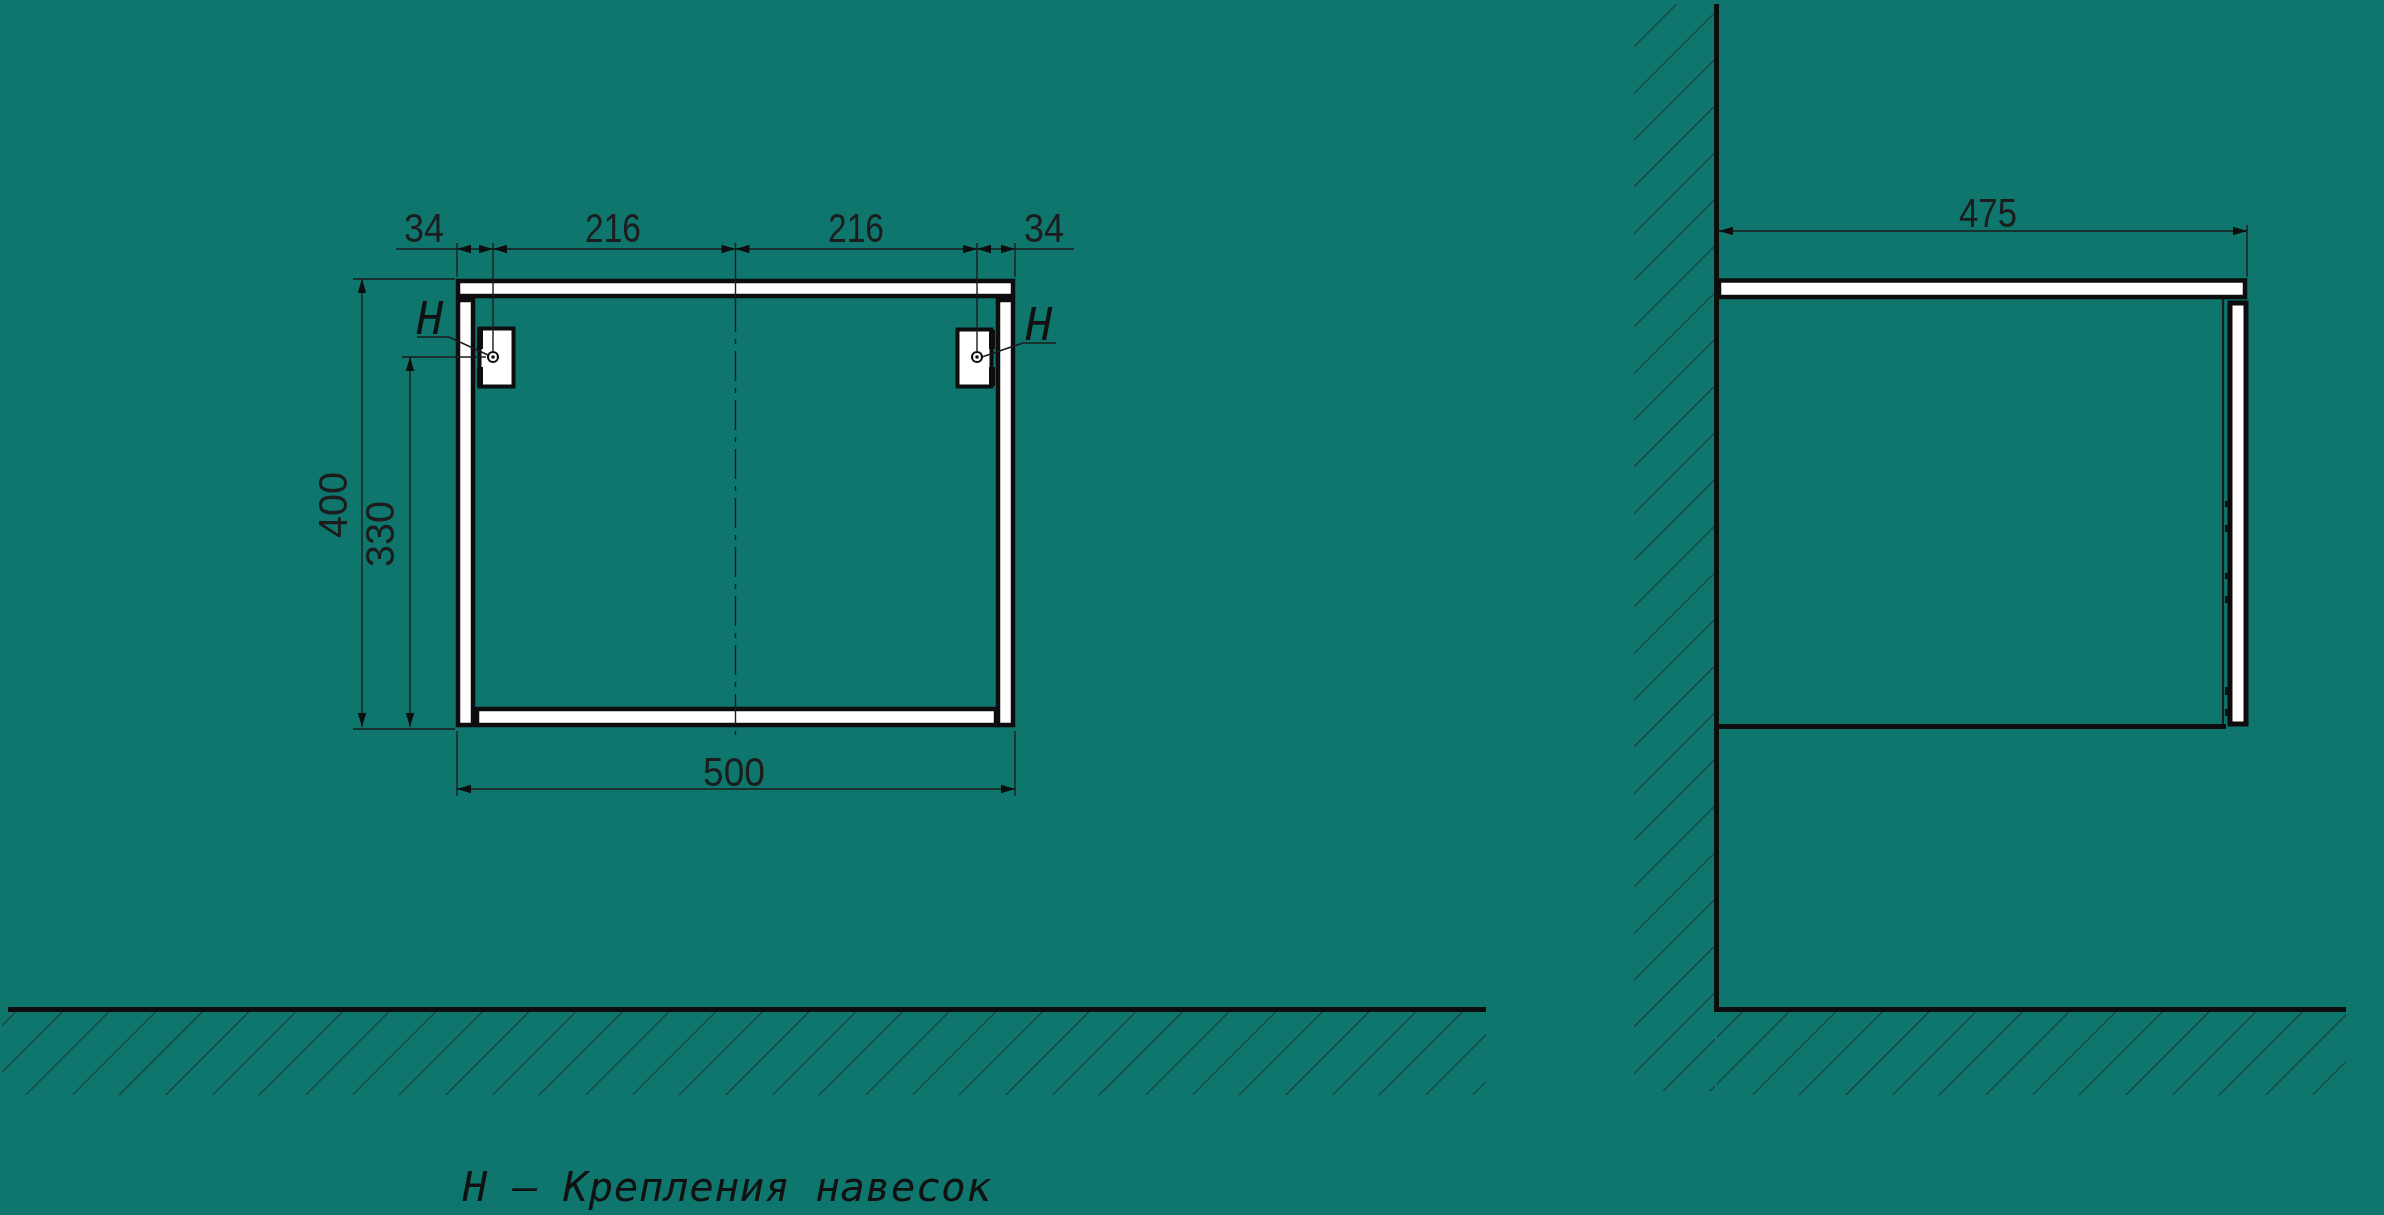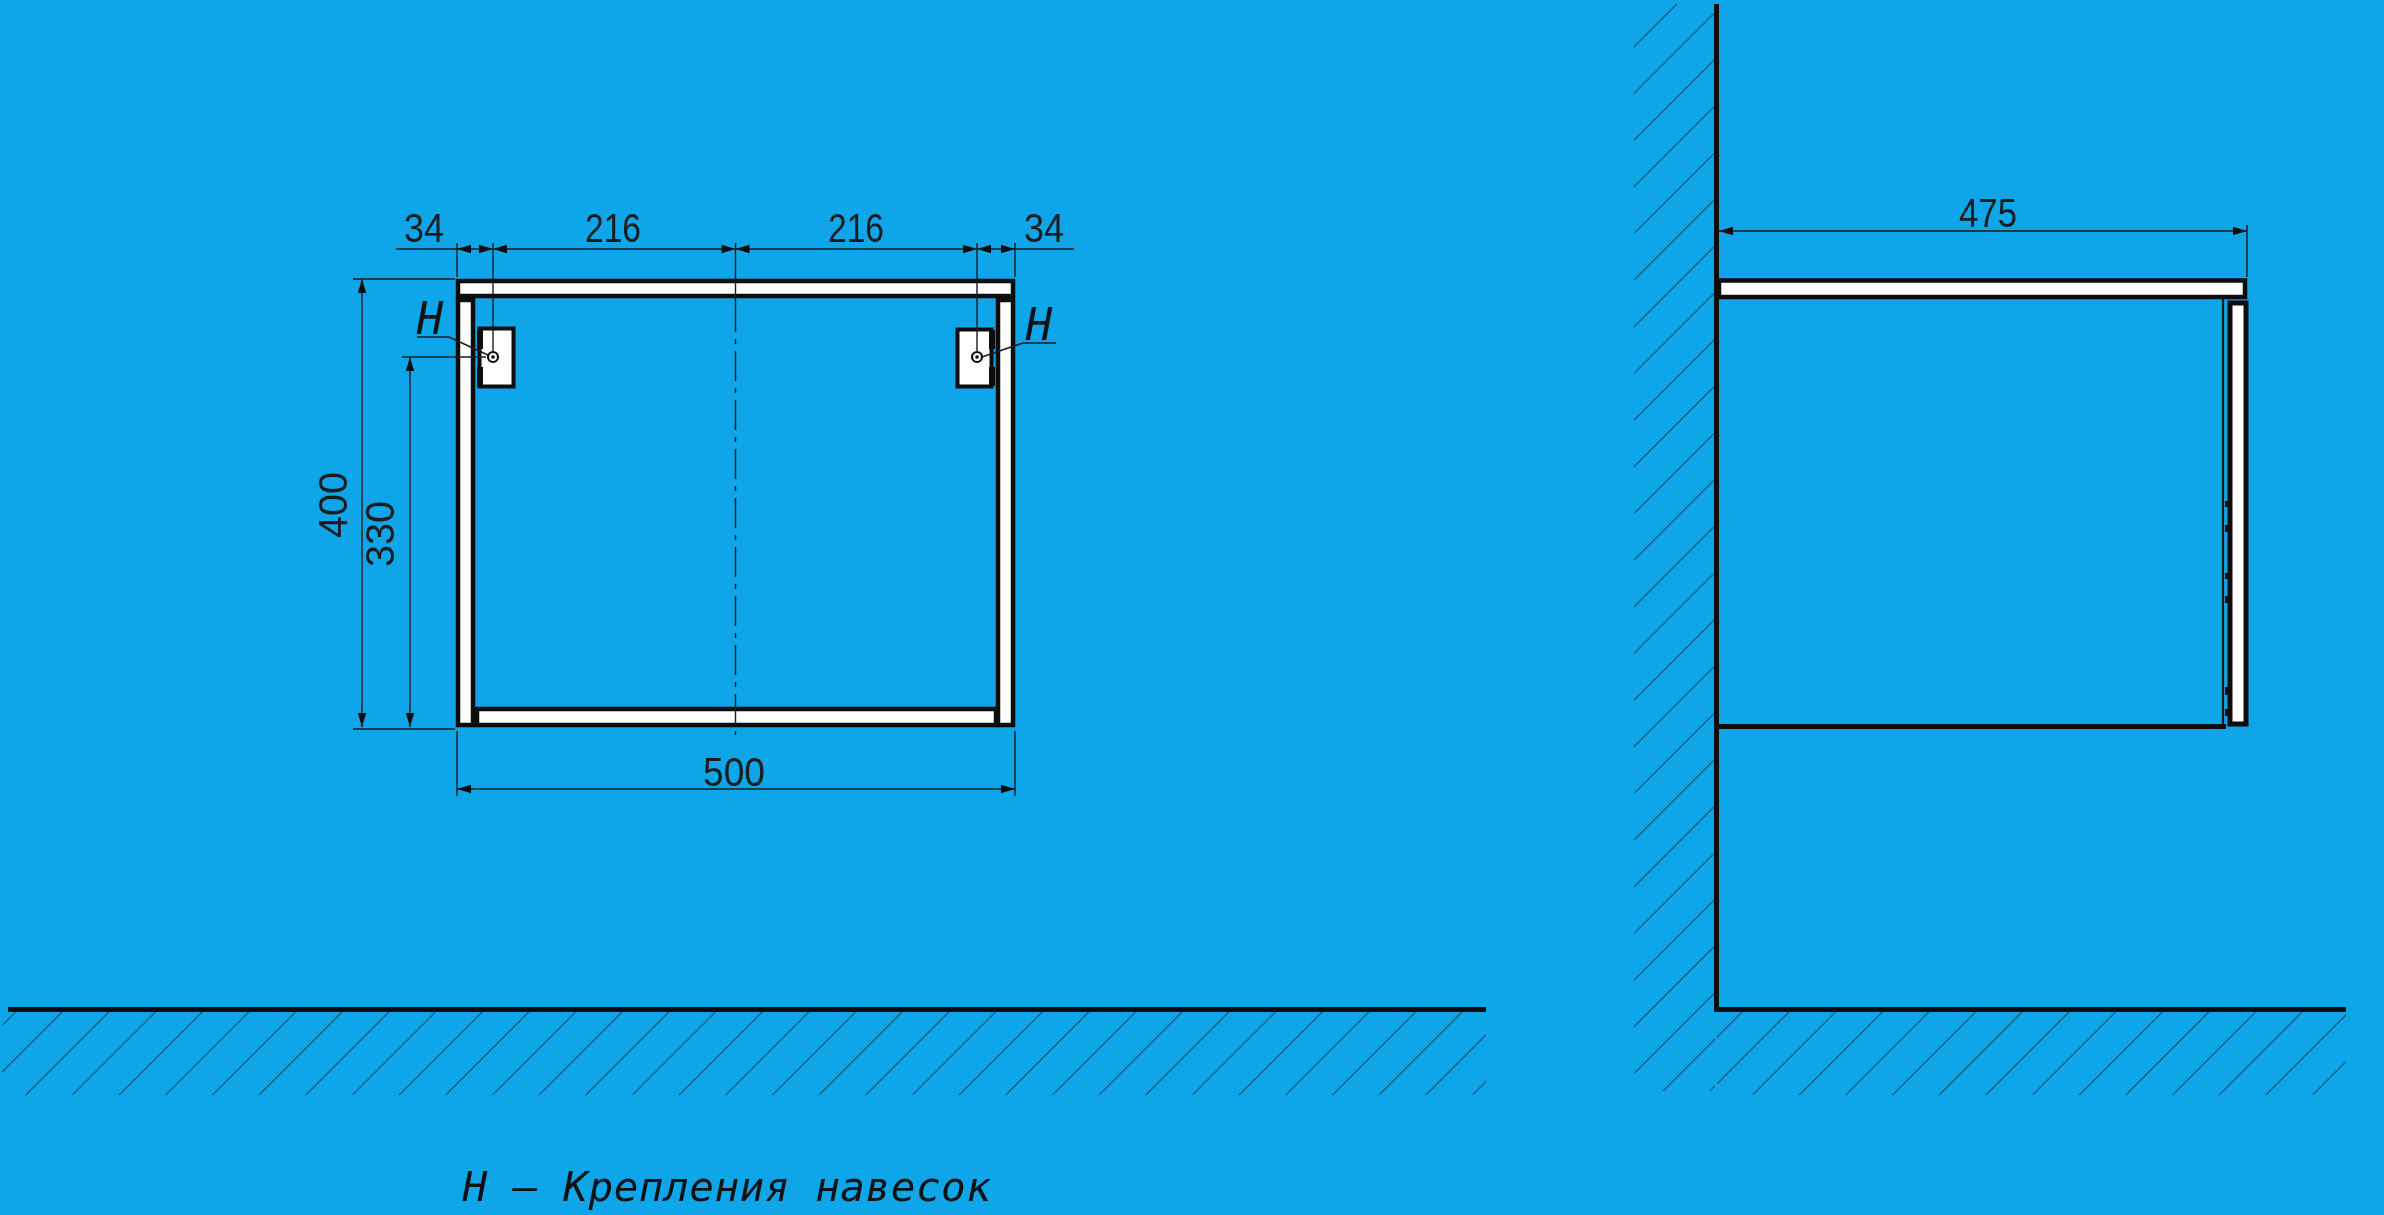--- a/index.html
+++ b/index.html
@@ -1,16 +1,16 @@
 <!DOCTYPE html>
 <html><head>
 <meta charset="utf-8">
 <style>
   html,body{margin:0;padding:0;background:#ffffff;}
-  .canvas{position:relative;width:2384px;height:1215px;background:#0ea5e9;overflow:hidden;}
+  .canvas{position:relative;width:2384px;height:1215px;background:#0f766e;overflow:hidden;}
   svg{display:block;}
   .num{font-family:"Liberation Sans","DejaVu Sans",sans-serif;font-size:40px;fill:#1c1c1c;}
   .cad{font-family:"DejaVu Sans Mono","Liberation Mono",monospace;font-style:italic;fill:#111;}
   .thin{stroke:#1c1c1c;stroke-width:1.4;fill:none;}
   .thick{stroke:#0d0d0d;stroke-width:4.5;fill:#ffffff;}
   .arrow{fill:#0d0d0d;stroke:none;}
 </style>
 </head>
 <body>
 

